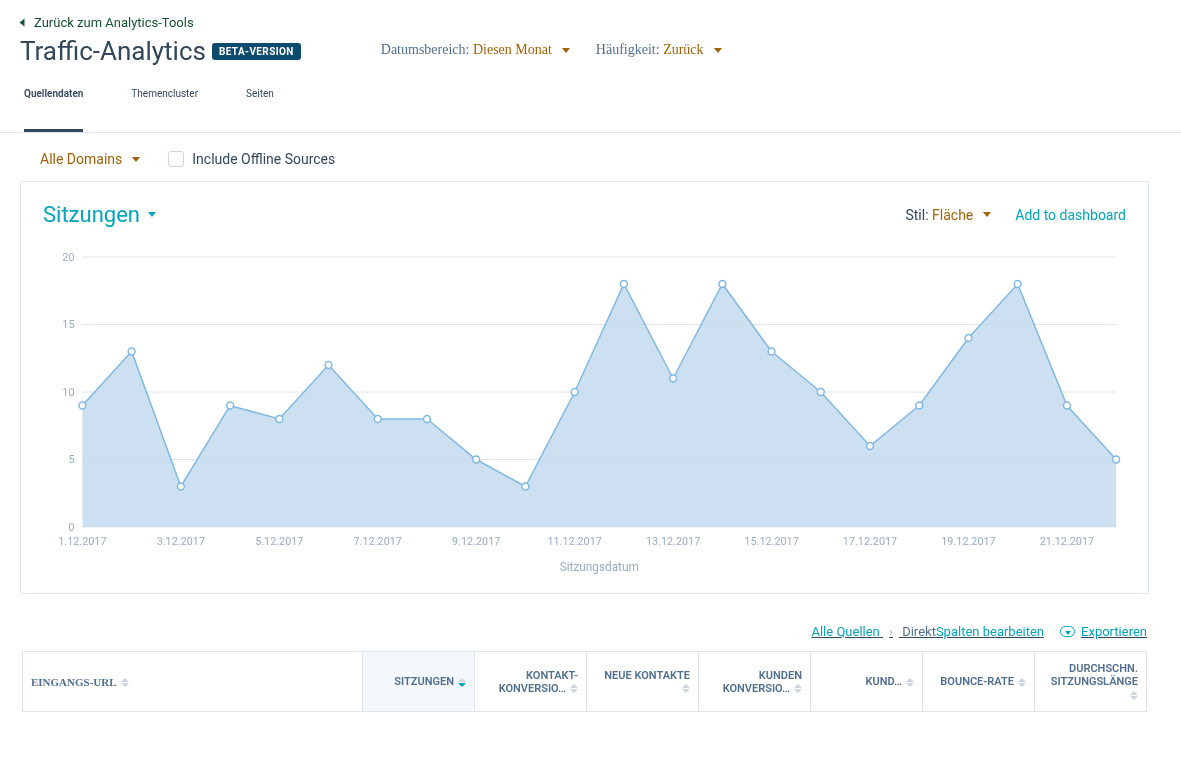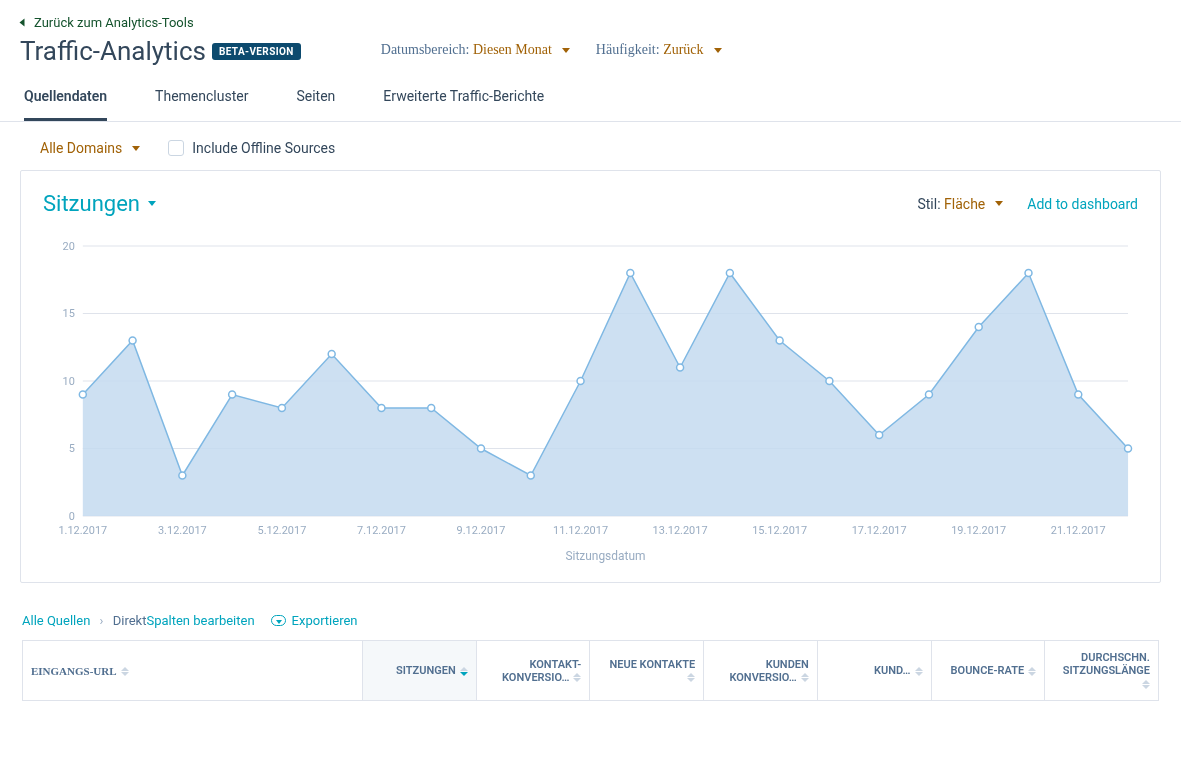--- a/index.html
+++ b/index.html
@@ -62,31 +62,31 @@
     border-top: 5px solid currentColor;
     display: inline-block;
   }
   .tabs {
     display: flex;
     gap: 48px;
     padding: 18px 20px 0 24px;
     border-bottom: 1px solid #dfe3eb;
   }
   .tab {
-    padding-bottom: 14px;
-    font-size: 14px;
+    padding-bottom: 30px;
+    font-size: 10px;
     color: #33475b;
     cursor: pointer;
     border-bottom: 3px solid transparent;
   }
   .tab.active {
     font-weight: 600;
     border-bottom-color: #33475b;
   }
-  .content { padding: 18px 0 0 0; }
+  .content { padding: 18px 12px 0 0; }
   .filter-bar {
     display: flex;
     align-items: center;
     gap: 28px;
     padding: 0 40px 14px 40px;
   }
   .checkbox {
     width: 16px; height: 16px; border: 1px solid #cbd6e2; border-radius: 3px;
     display: inline-block; vertical-align: middle; margin-right: 8px; background:#fff;
   }
@@ -128,24 +128,25 @@
   svg.chart { width: 100%; height: 330px; display:block; }
   .axis-text { fill:#99acc2; font-size: 11px; }
   .grid-line { stroke:#dfe3eb; stroke-width:1; }
   .area { fill:#c4dbf0; fill-opacity:.85; }
   .line { stroke:#7fb8e3; stroke-width:1.5; fill:none; }
   .pt { fill:#fff; stroke:#7fb8e3; stroke-width:1.5; }
   .x-title { fill:#99acc2; font-size: 12px; text-anchor: middle; }
 
   .table-top {
     display: flex;
-    justify-content: flex-start;
+    justify-content: flex-end;
     align-items: center;
     padding: 0 22px 12px 22px;
     font-size: 13px;
+    text-decoration: underline;
   }
   .breadcrumb span { color:#00a4bd; cursor:pointer; }
   .breadcrumb .sep { color:#99acc2; margin:0 6px; cursor:default; }
   .breadcrumb .current { color:#516f90; cursor:default; }
   .table-actions { display:flex; gap:16px; align-items:center; }
   .export-link { color:#00a4bd; display:inline-flex; align-items:center; gap:6px; cursor:pointer; }
   table.data-table {
     width: calc(100% - 44px);
     margin: 0 22px;
     border-collapse: collapse;
@@ -204,21 +205,20 @@
         </span>
       </div>
     </div>
   </div>
 </div>
 
 <div class="tabs" id="tab-bar">
     <div class="tab active">Quellendaten</div>
     <div class="tab">Themencluster</div>
     <div class="tab">Seiten</div>
-    <div class="tab">Erweiterte Traffic-Berichte</div>
   </div>
 
 <div class="content">
   <div class="filter-bar">
     <span class="dropdown-inline">
       <span>Alle Domains</span>
       <span class="chev"></span>
     </span>
     <label style="display:flex;align-items:center;cursor:pointer;color:#33475b;">
       <span class="checkbox"></span>

